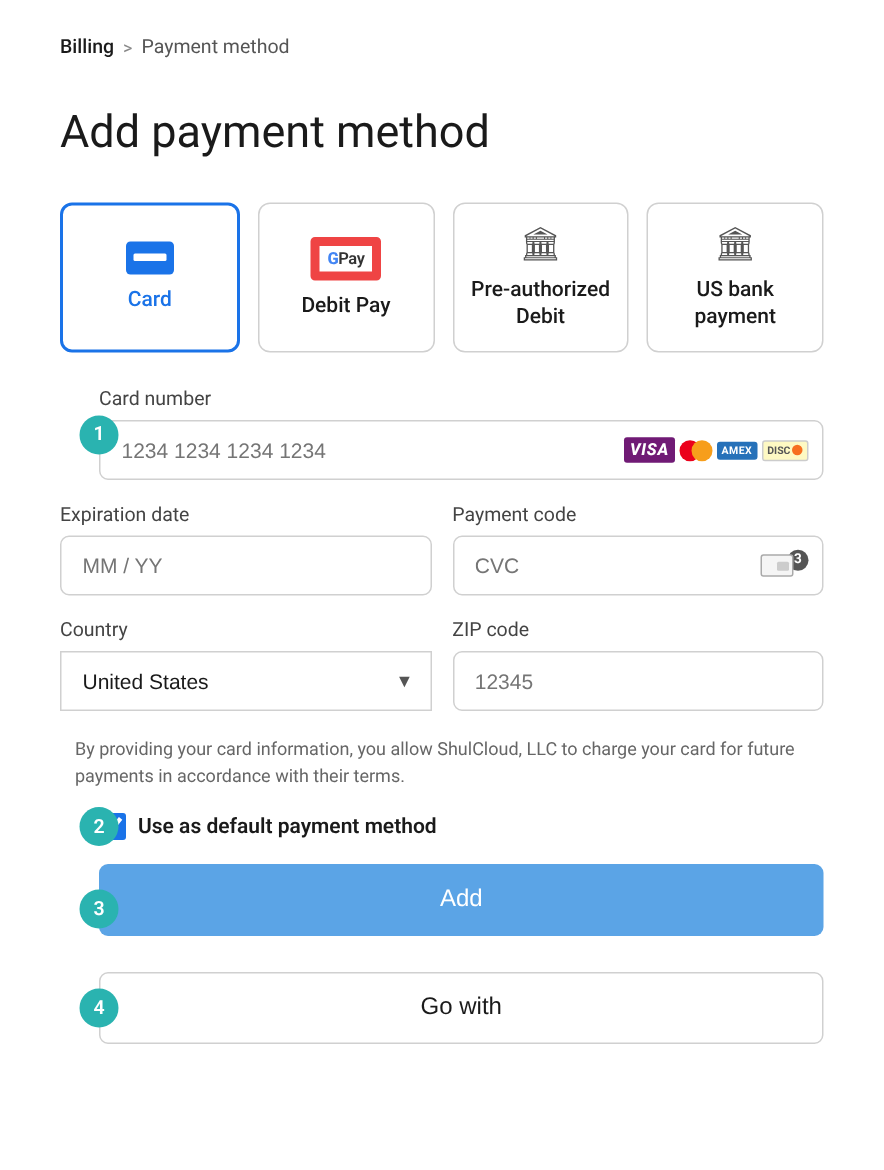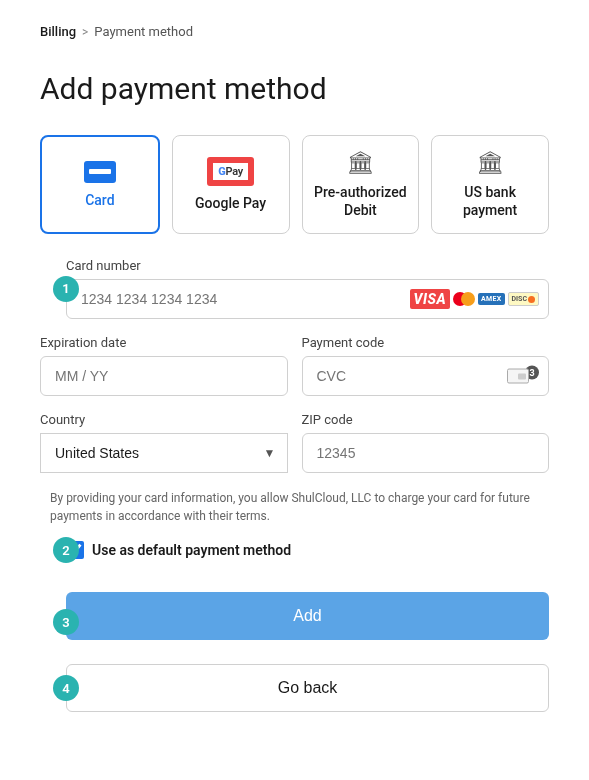--- a/index.html
+++ b/index.html
@@ -169,23 +169,23 @@
       right: 10px;
       top: 50%;
       transform: translateY(-50%);
       display: flex;
       gap: 3px;
       align-items: center;
     }
 
     
     .logo-visa {
-      background: #ef4444;
+      background: #701a75;
       color: #fff;
-      font-size: 14px;
+      font-size: 11px;
       font-weight: 800;
       font-style: italic;
       padding: 2px 4px;
       border-radius: 2px;
       letter-spacing: 0.5px;
     }
     
     .logo-mc {
       display: flex;
       position: relative;
@@ -322,21 +322,21 @@
       line-height: 1.5;
       margin-bottom: 16px;
       margin-left: 10px;
     }
 
     
     .checkbox-section {
       display: flex;
       align-items: center;
       gap: 8px;
-      margin-bottom: 33px;
+      margin-bottom: 16px;
       position: relative;
     }
     .checkbox-input {
       width: 18px;
       height: 18px;
       accent-color: #1a73e8;
       cursor: pointer;
       flex-shrink: 0;
     }
     .checkbox-label {
@@ -394,21 +394,21 @@
 
     <div class="payment-option selected">
       <div class="card-icon"></div>
       <span class="payment-option-label">Card</span>
     </div>
 
     <div class="payment-option">
       <div class="gpay-icon">
         <span style="color:#4285F4;font-weight:800;">G</span><span style="color:#333;font-weight:600;">Pay</span>
       </div>
-      <span class="payment-option-label">Google Pay</span>
+      <span class="payment-option-label">Debit Pay</span>
     </div>
 
     <div class="payment-option">
       <div class="bank-icon">🏛</div>
       <span class="payment-option-label">Pre-authorized Debit</span>
     </div>
 
     <div class="payment-option">
       <div class="bank-icon">🏛</div>
       <span class="payment-option-label">US bank payment</span>
@@ -485,16 +485,16 @@
     </div>
   </div>
 
   <div class="step-row" style="margin-bottom:12px;">
     <div class="step-badge">3</div>
     <button class="add-button">Add</button>
   </div>
 
   <div class="step-row">
     <div class="step-badge">4</div>
-    <button class="go-back-button">Go back</button>
+    <button class="go-back-button">Go with</button>
   </div>
 
 </div>
 
 </body></html>

